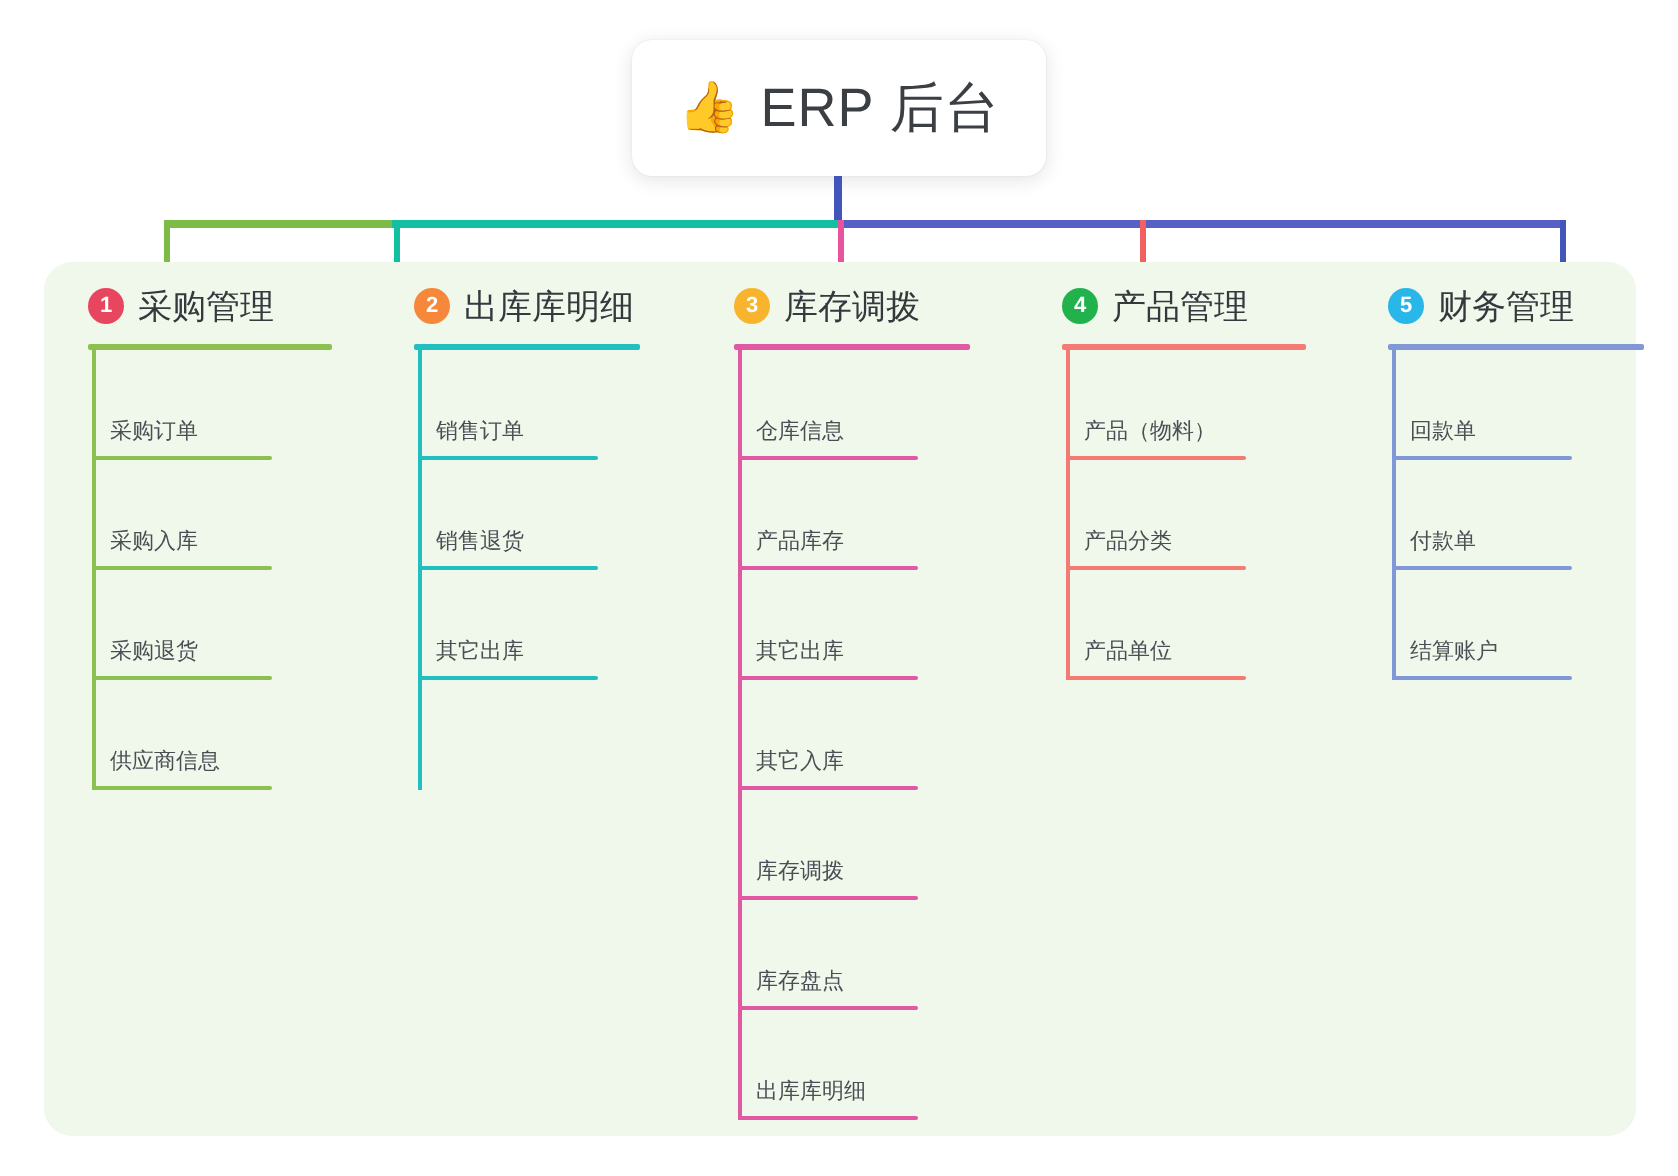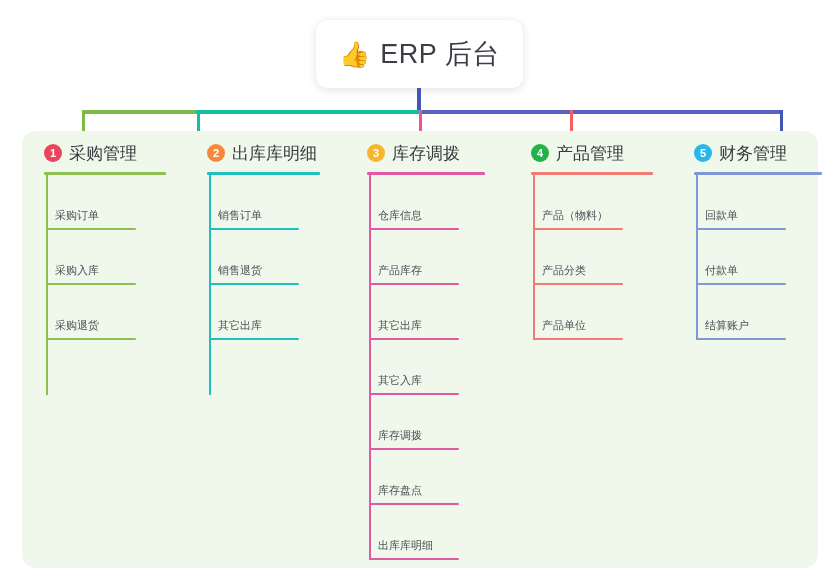--- a/index.html
+++ b/index.html
@@ -166,20 +166,24 @@
           <div class="leaf-rule" style="background: rgb(140, 193, 82);"></div>
         </div>
         <div class="leaf">
           <span class="leaf-label">采购入库</span>
           <div class="leaf-rule" style="background: rgb(140, 193, 82);"></div>
         </div>
         <div class="leaf">
           <span class="leaf-label">采购退货</span>
           <div class="leaf-rule" style="background: rgb(140, 193, 82);"></div>
         </div>
+        <div class="leaf">
+          <span class="leaf-label">供应商信息</span>
+          <div class="leaf-rule" style="background: rgb(140, 193, 82);"></div>
+        </div>
       </div>
       <div class="column" style="left: 163px;">
         <div class="col-header">
           <span class="col-badge" style="background: rgb(245, 136, 58);">2</span>
           <span class="col-title">出库库明细</span>
           <div class="col-header-rule" style="background: rgb(33, 191, 192); width: 113px;"></div>
         </div>
         <div class="col-spine" style="background: rgb(33, 191, 192); height: 220px;"></div>
         <div class="leaf">
           <span class="leaf-label">销售订单</span>

